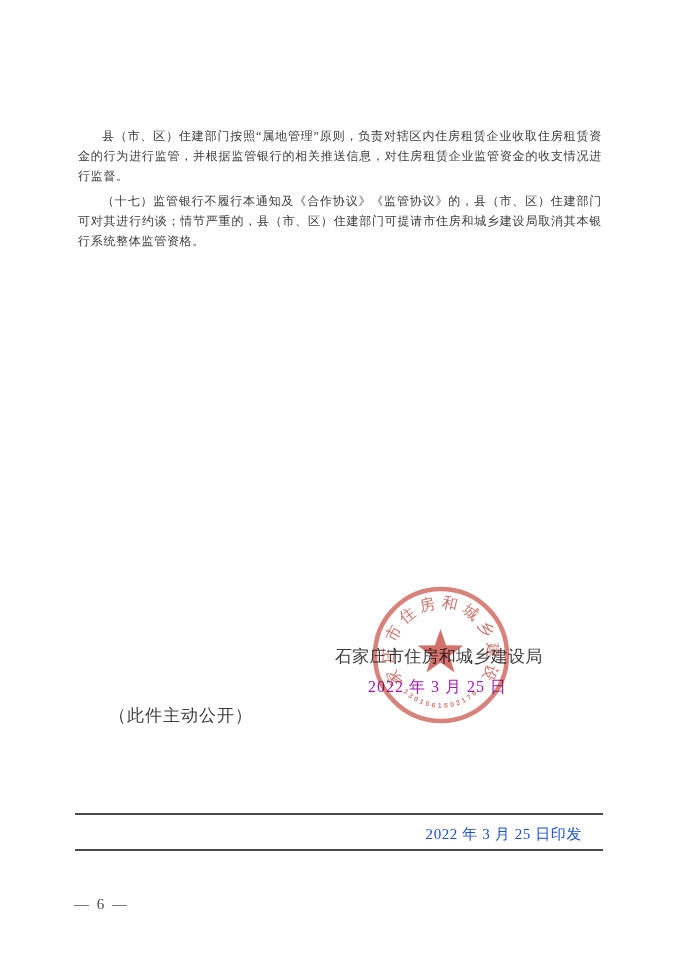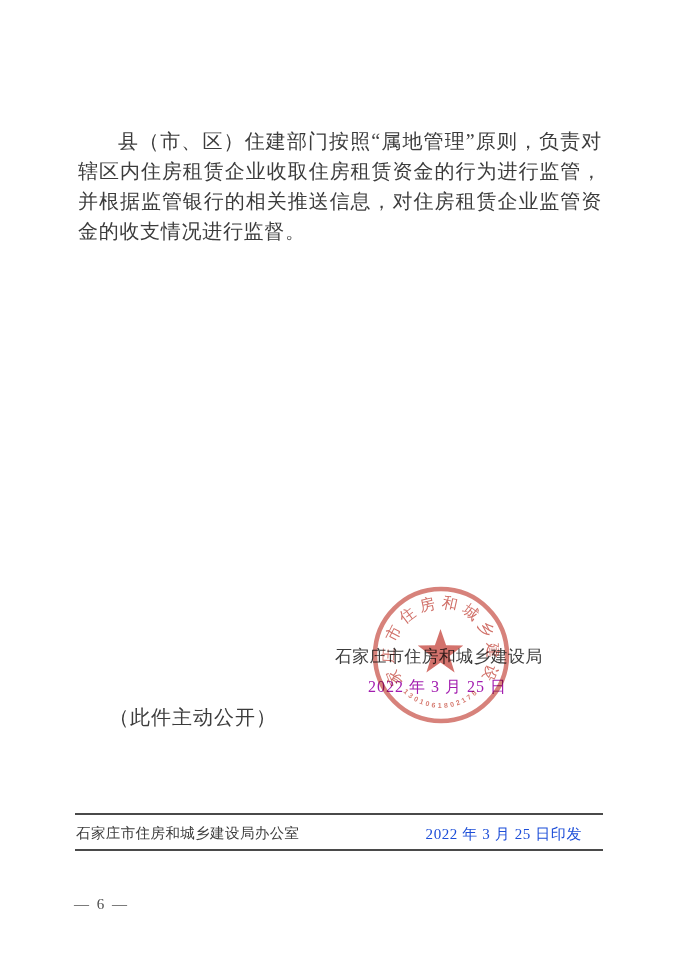--- a/index.html
+++ b/index.html
@@ -9,40 +9,40 @@
     margin: 0 auto;
     background: #ffffff;
     overflow: hidden;
     font-family: "Liberation Serif", serif;
     color: #3d3d3d;
   }
   
   .body-text {
     position: absolute;
     left: 78px; top: 126px; width: 524px;
-    font-size: 20px; line-height: 30px;
+    font-size: 12px; line-height: 20px;
     letter-spacing: 0.7px;
     text-align: justify;
     color: #3c3c3c;
   }
   .body-text p { margin: 0 0 5px 0; text-indent: 2em; }
   
   .sign-agency {
     position: absolute; left: 335px; top: 645px;
     font-size: 17px; letter-spacing: 0.3px; color: #3c3c3c;
     white-space: nowrap;
   }
   .sign-date {
     position: absolute; left: 368px; top: 677px;
     font-size: 16px; letter-spacing: 1px; color: #a21caf;
     white-space: nowrap;
   }
   .disclosure-note {
     position: absolute; left: 109px; top: 704px;
-    font-size: 20px; letter-spacing: 1px; color: #3c3c3c;
+    font-size: 17px; letter-spacing: 1px; color: #3c3c3c;
     white-space: nowrap;
   }
   
   .seal {
     position: absolute; left: 356px; top: 570px;
     width: 170px; height: 170px;
     mix-blend-mode: multiply;
     opacity: 0.85;
   }
   .seal .ring-text { font-family: "Liberation Serif", serif; font-size: 15.5px; letter-spacing: 5px; fill: #c8564d; }
@@ -70,20 +70,21 @@
 </head>
 <body>
 
 <div class="page">
 
   <div class="body-text">
 
       <p>县（市、区）住建部门按照“属地管理”原则，负责对辖区内住房租赁企业收取住房租赁资金的行为进行监管，并根据监管银行的相关推送信息，对住房租赁企业监管资金的收支情况进行监督。</p>
 
 
+      <p>（十七）监管银行不履行本通知及《合作协议》《监管协议》的，县（市、区）住建部门可对其进行约谈；情节严重的，县（市、区）住建部门可提请市住房和城乡建设局取消其本银行系统整体监管资格。</p>
     </div>
 
   <div class="sign-agency">石家庄市住房和城乡建设局</div>
   <div class="sign-date">2022 年 3 月 25 日</div>
 
   <div class="disclosure-note">（此件主动公开）</div>
 
   <svg class="seal" viewBox="0 0 170 170">
     <circle cx="85" cy="85" r="66" fill="none" stroke="#c8564d" stroke-width="4.5" opacity="0.88"></circle>
     <polygon points="84.5,59 90.1,75.3 107.3,75.6 93.5,85.9 98.6,102.4 84.5,92.5 70.4,102.4 75.5,85.9 61.7,75.6 78.9,75.3" fill="#c5463e" opacity="0.9"></polygon>
@@ -93,19 +94,18 @@
     </defs>
     <text class="ring-text" text-anchor="middle">
       <textPath href="#seal-arc-top" startOffset="50%">石家庄市住房和城乡建设局</textPath>
     </text>
     <text class="code-text" text-anchor="middle">
       <textPath href="#seal-arc-bottom" startOffset="50%">1301061802178</textPath>
     </text>
   </svg>
 
   <div class="footer-rule top"></div>
-  <div class="footer-issuer">石家庄市住房和城乡建设局办公室</div>
   <div class="footer-printdate">2022 年 3 月 25 日印发</div>
   <div class="footer-rule bottom"></div>
 
   <div class="page-number">— 6 —</div>
 
 </div>
 
 </body></html>

